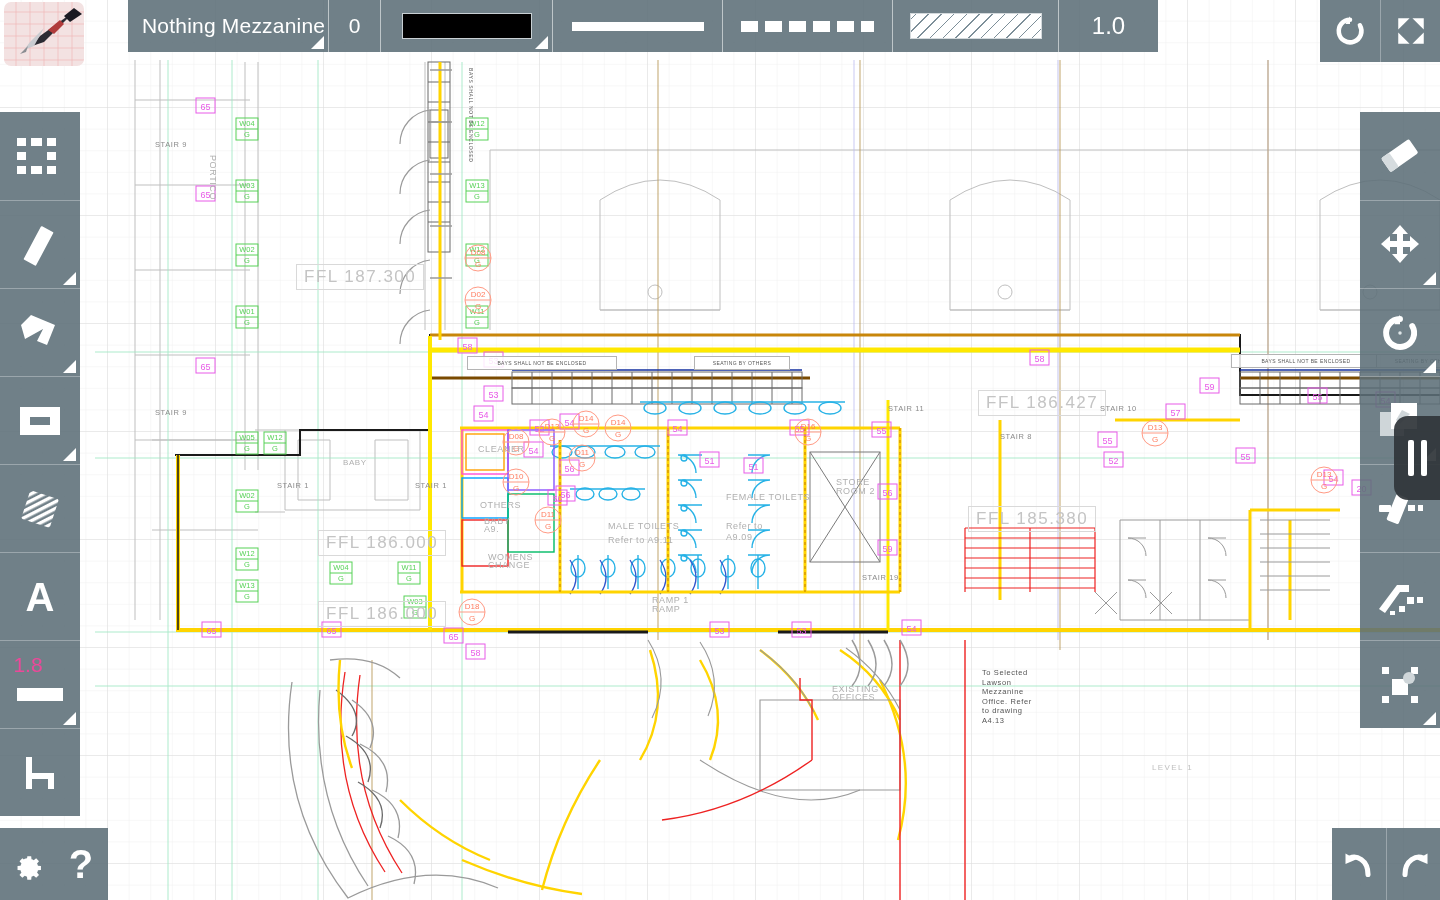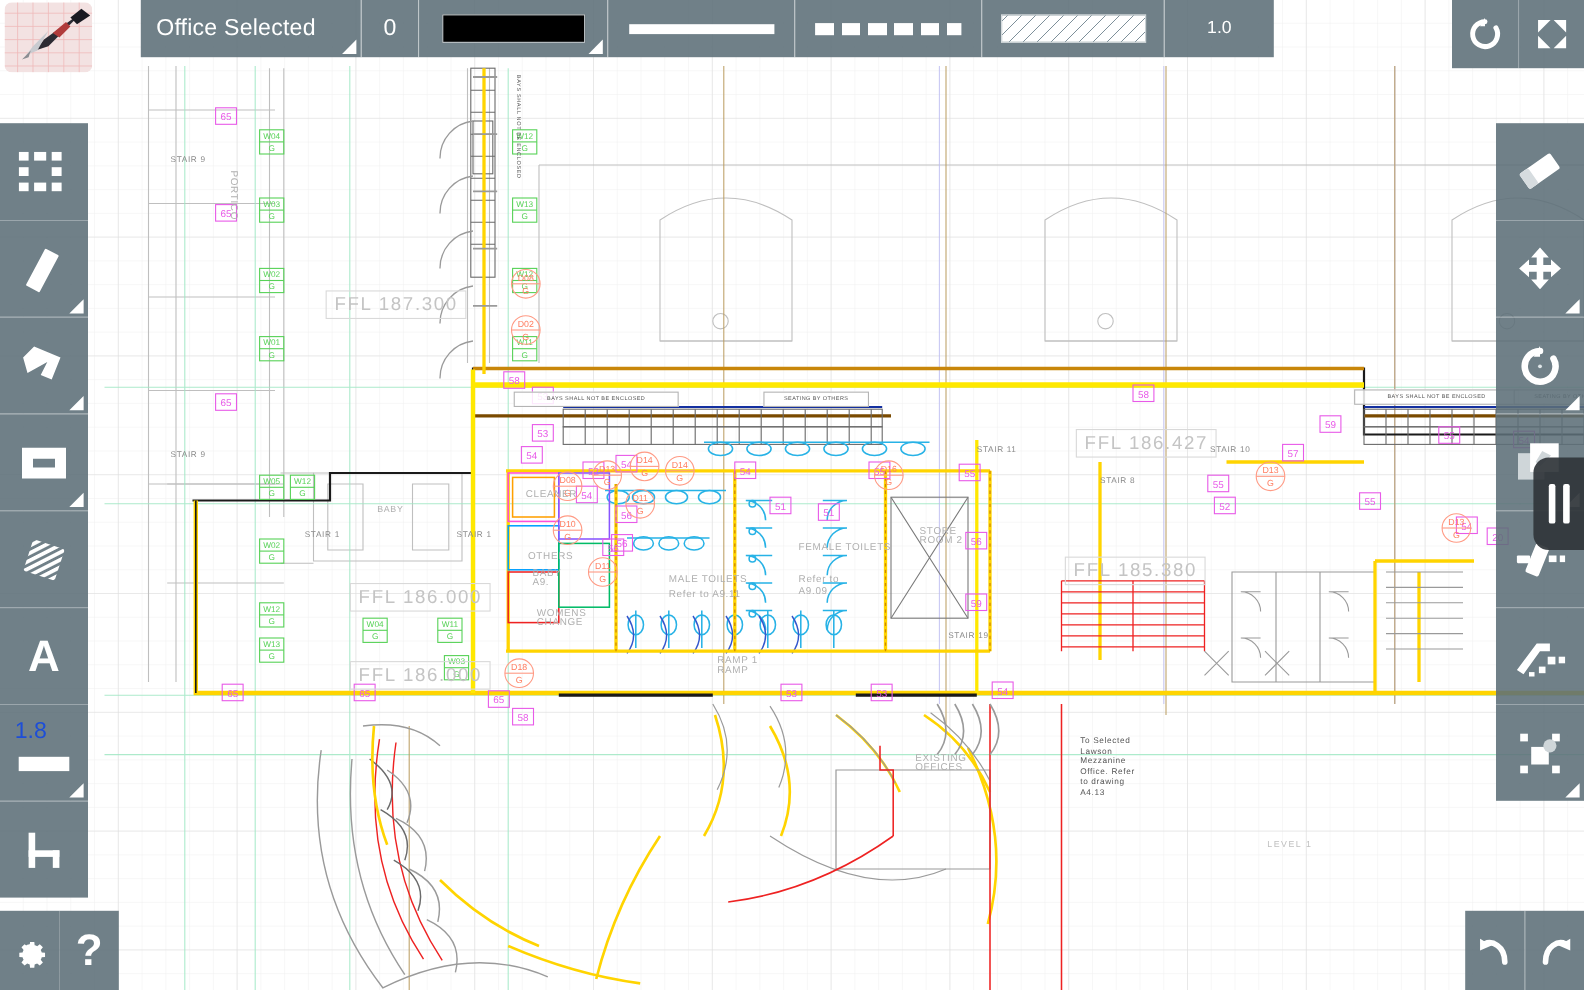--- a/index.html
+++ b/index.html
@@ -28,21 +28,21 @@
   #colorseg { width:172px; }
   #swatch { width:130px; height:26px; background:#000; border:1px solid #c8d0d4; }
   #lwseg { width:170px; }
   #lwbar { width:132px; height:9px; background:#fff; }
   #dashseg { width:170px; }
   #dashbar { width:133px; height:11px;
     background:repeating-linear-gradient(to right,#fff 0 17px,transparent 17px 24px); }
   #hatchseg { width:166px; }
   #hatchbar { width:132px; height:26px; border:1px solid #d3d9dc;
     background:repeating-linear-gradient(135deg,#fff 0 3px,#7d8f99 3px 4px,#fff 4px 9px); }
-  #scaleseg { width:100px; color:#fff; font-size:16px; }
+  #scaleseg { width:100px; color:#fff; font-size:24px; }
 
   
   #trgroup { position:absolute; right:0; top:0; height:62px; display:flex; }
   #trgroup .toolbtn { width:60px; height:62px; border-top:none; }
   #trgroup .toolbtn + .toolbtn { border-left:1px solid rgba(255,255,255,0.30); }
 
   
   #leftrail { position:absolute; left:0; top:112px; width:80px; }
   #leftrail .toolbtn { width:80px; height:88px; }
   #leftbot { position:absolute; left:0; top:828px; width:108px; height:72px;
@@ -61,21 +61,21 @@
   #handle { position:absolute; right:0; top:416px; width:46px; height:84px;
     background:rgba(48,54,58,0.93); border-radius:14px 0 0 14px;
     display:flex; align-items:center; justify-content:center; gap:7px; }
   #handle i { display:block; width:6px; height:36px; background:#fff; border-radius:2px; }
 
   
   #thumb { position:absolute; left:4px; top:2px; width:80px; height:64px;
     border-radius:7px; overflow:hidden; }
 
   .lwlabel { position:absolute; top:12px; left:0; width:56px; text-align:center;
-    color:#1d4ed8; font-size:21px; }
+    color:#ec4899; font-size:21px; }
   .lwswatch { width:46px; height:13px; background:#fff; margin-top:20px; }
   .glyph { color:#fff; font-size:34px; line-height:1; }
 </style>
 </head>
 <body>
 
 <div id="app">
 
   <div id="canvas">
     <svg id="gridsvg">
@@ -701,21 +701,21 @@
       <path d="M72 8 L36 34 L28 44 L40 40 Z" fill="#2b2b33"></path>
       <path d="M40 26 L26 40 L20 48 L30 44 Z" fill="#c9cbd0"></path>
       <path d="M24 44 L16 52 L22 50 Z" fill="#8b8d92"></path>
       <path d="M56 18 L44 28 L50 32 L60 22 Z" fill="#b03b3b"></path>
       <path d="M70 6 L78 12 L66 20 L60 14 Z" fill="#1a1a22"></path>
     </svg>
   </div>
 
   <div id="topbar">
     <div class="tseg" id="selstatus">
-      <span>Office Selected</span>
+      <span>Nothing Mezzanine</span>
       <span class="corner"></span>
     </div>
     <div class="tseg" id="selcount">
       <span>0</span>
     </div>
     <div class="tseg" id="colorseg">
       <div id="swatch"></div>
       <span class="corner"></span>
     </div>
     <div class="tseg" id="lwseg">

